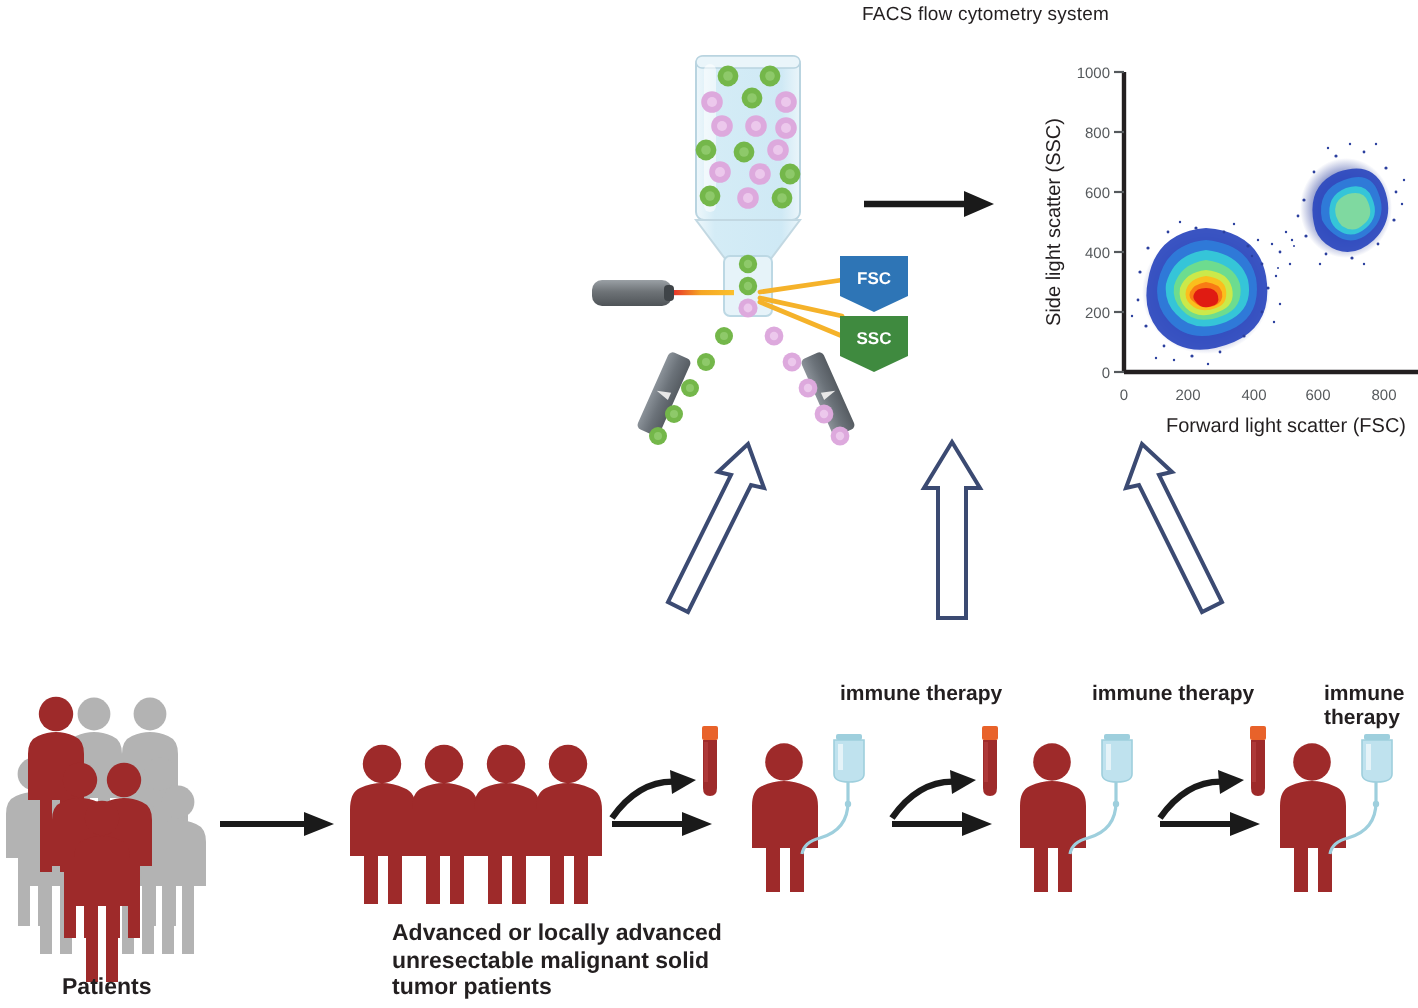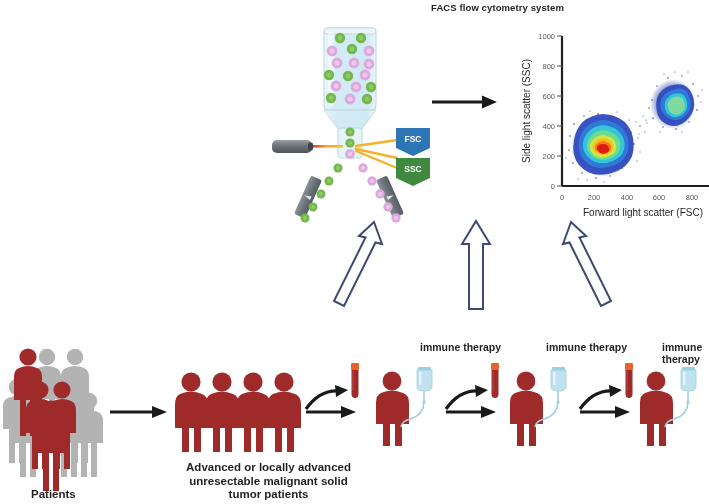--- a/index.html
+++ b/index.html
@@ -1,31 +1,31 @@
 <!DOCTYPE html>
 <html><head>
 <meta charset="utf-8">
 <style>
   html,body{margin:0;padding:0;background:#ffffff;}
   body{width:709px;height:504px;position:relative;overflow:hidden;
        font-family:"Liberation Sans","DejaVu Sans",sans-serif;color:#231f20;}
   .abs{position:absolute;}
-  .ttl{font-size:9.5px;font-weight:bold;letter-spacing:.1px;color:#231f20;padding-left:12px;}
+  .ttl{font-size:9.5px;font-weight:normal;letter-spacing:.1px;color:#231f20;padding-left:12px;}
   .cap{font-size:11.5px;font-weight:bold;line-height:13.5px;color:#231f20;}
   .ther{font-size:10.5px;font-weight:bold;color:#231f20;padding-left:28px;}
   .plab{font-size:11.5px;font-weight:bold;color:#231f20;}
   svg{display:block;overflow:visible;}
   .noev{pointer-events:none;}
 </style>
 </head>
 <body>
 
 <div class="abs ttl" style="left:419px;top:2px;">FACS flow cytometry system</div>
 
-<div class="abs" style="left:264px;top:18px;width:210px;height:220px;">
+<div class="abs" style="left:288px;top:18px;width:210px;height:220px;">
 <svg width="210" height="220" viewBox="0 0 210 220">
   <defs>
     <linearGradient id="tubeg" x1="0" y1="0" x2="1" y2="0">
       <stop offset="0" stop-color="#eef7fb"></stop>
       <stop offset="0.18" stop-color="#d4ecf6"></stop>
       <stop offset="0.82" stop-color="#cfe9f5"></stop>
       <stop offset="1" stop-color="#eaf5fa"></stop>
     </linearGradient>
     <linearGradient id="beamg" x1="0" y1="0" x2="1" y2="0">
       <stop offset="0" stop-color="#e8362a"></stop>
@@ -391,21 +391,21 @@
       <path d="M2 22 q11 -5 22 0 q6 2 6 11 v23 h-7 v24 h-7 v-24 h-5 v24 h-7 v-24 h-7 v-23 q0 -9 5 -11 Z"></path>
         </g>
     <g transform="translate(93,0)">
           <circle cx="13" cy="10" r="9.6"></circle>
       <path d="M2 22 q11 -5 22 0 q6 2 6 11 v23 h-7 v24 h-7 v-24 h-5 v24 h-7 v-24 h-7 v-23 q0 -9 5 -11 Z"></path>
         </g>
   </g>
 </svg>
 </div>
 
-<div class="abs cap" style="left:186px;top:461px;width:165px;text-align:center;">Advanced or locally advanced unresectable malignant solid tumor patients</div>
+<div class="abs cap" style="left:196px;top:461px;width:165px;">Advanced or locally advanced unresectable malignant solid tumor patients</div>
 
 <div class="abs" style="left:304px;top:383px;width:48px;height:30px;">
 <svg width="48" height="30" viewBox="0 0 48 30">
   <path d="M2 26 q14 -20 34 -18" stroke="#1a1a1a" stroke-width="3.2" fill="none"></path>
   <path d="M31 2 L44 7 L32 14 Z" fill="#1a1a1a"></path>
 </svg>
 </div>
 
 <div class="abs" style="left:306px;top:403px;width:52px;height:18px;">
 <svg width="52" height="18" viewBox="0 0 52 18">

